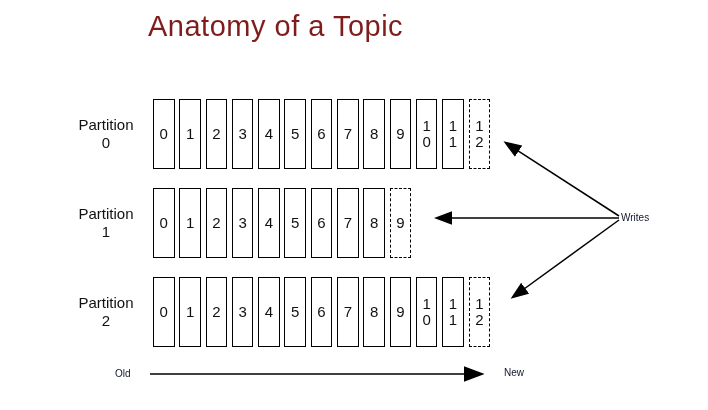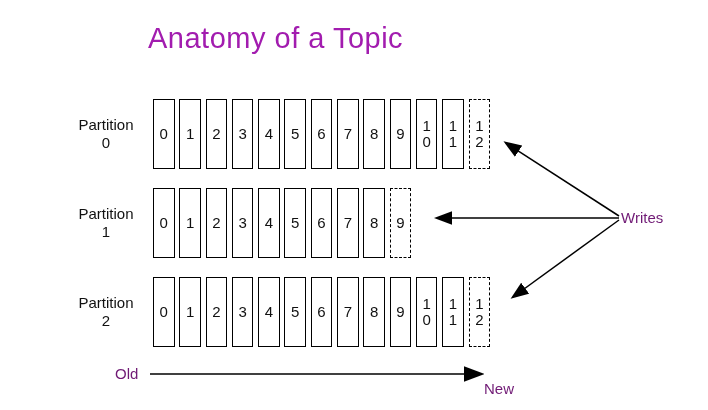--- a/index.html
+++ b/index.html
@@ -6,26 +6,26 @@
   .canvas{
     position:relative;
     width:708px;height:410px;
     background:#ffffff;
     font-family:"Liberation Sans", sans-serif;
     color:#111;
     overflow:hidden;
   }
   .title{
     position:absolute;
-    left:148px;top:22px;
+    left:148px;top:10px;
     margin:0;
     font-size:29px;
     font-weight:400;
     letter-spacing:0.5px;
-    color:#a21caf;
+    color:#7f1d1d;
   }
   .row{
     position:absolute;
     left:0;
     height:70px;
     width:576px;
     text-decoration:underline;
   }
   .row-0{top:99px;}
   .row-1{top:188px;}
@@ -67,27 +67,27 @@
     border:1.6px dashed #000;
   }
   .overlay{
     position:absolute;
     left:0;top:0;
     width:708px;height:410px;
     pointer-events:none;
   }
   .floating-label{
     position:absolute;
-    font-size:15px;
+    font-size:10px;
     line-height:16px;
-    color:#701a75;
+    color:#0f172a;
   }
   .writes{left:621px;top:210px;}
   .old{left:115px;top:366px;}
-  .new{left:484px;top:365px;margin-top:16px;}
+  .new{left:504px;top:365px;}
 </style>
 </head>
 <body>
 
 <div class="canvas">
 
   <h1 class="title">Anatomy of a Topic</h1>
 
   <div id="rows">
       <div class="row row-0">

